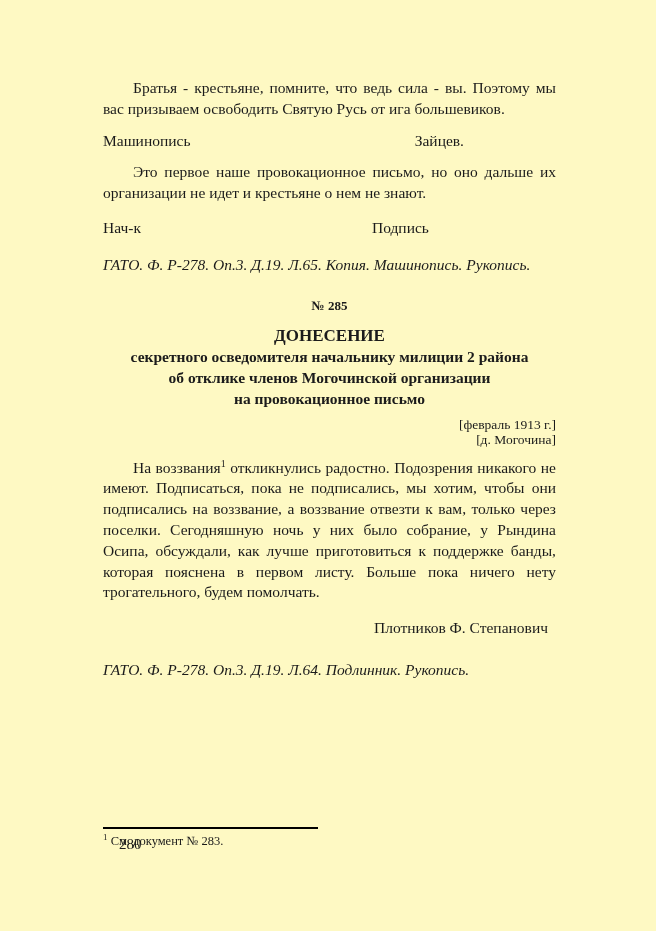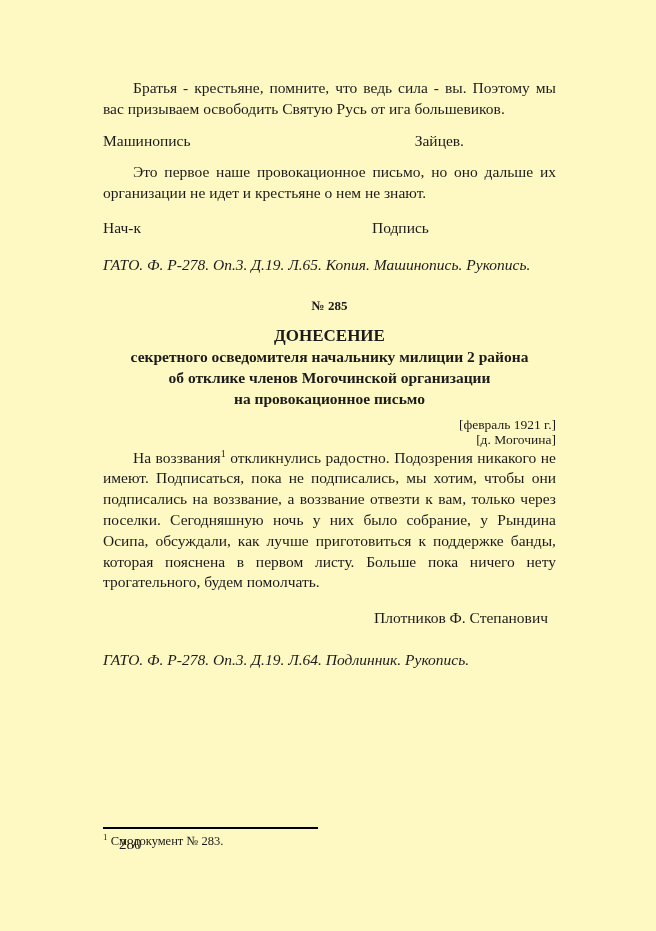--- a/index.html
+++ b/index.html
@@ -74,21 +74,21 @@
   .dateline {
     text-align: right;
     font-size: 13.5px;
     line-height: 15px;
     margin-top: 8px;
   }
   .body-para {
     font-size: 15.5px;
     line-height: 20.8px;
     text-align: justify;
-    margin-top: 1px;
+    margin-top: 11px;
   }
   .body-para .indent {
     display: inline-block;
     width: 30px;
   }
   sup.fn-ref {
     font-size: 10px;
     line-height: 0;
   }
   .signature {
@@ -150,21 +150,21 @@
   <div class="archive">ГАТО. Ф. Р-278. Оп.3. Д.19. Л.65. Копия. Машинопись. Рукопись.</div>
 
   <div class="doc-number">№ 285</div>
 
   <div class="doc-heading">ДОНЕСЕНИЕ</div>
   <div class="doc-subheading">секретного осведомителя начальнику милиции 2 района</div>
   <div class="doc-subheading">об отклике членов  Могочинской организации</div>
   <div class="doc-subheading">на провокационное письмо</div>
 
   <div class="dateline">
-    <div>[февраль 1921 г.]</div>
+    <div>[февраль 1913 г.]</div>
     <div>[д. Могочина]</div>
   </div>
 
   <p class="body-para"><span class="indent"></span><span>На воззвания</span><sup class="fn-ref">1</sup><span> откликнулись радостно. Подозрения никакого не имеют. Подписаться, пока не подписались, мы хотим, чтобы они подписались на воззвание, а воззвание отвезти к вам, только через поселки. Сегодняшную ночь у них было собрание, у Рындина Осипа, обсуждали, как лучше приготовиться к поддержке банды, которая пояснена в первом листу. Больше пока ничего нету трогательного, будем помолчать.</span></p>
 
   <div class="signature">Плотников Ф. Степанович</div>
 
   <div class="archive2">ГАТО. Ф. Р-278. Оп.3. Д.19. Л.64. Подлинник. Рукопись.</div>
 
   <div class="footnote-block">

